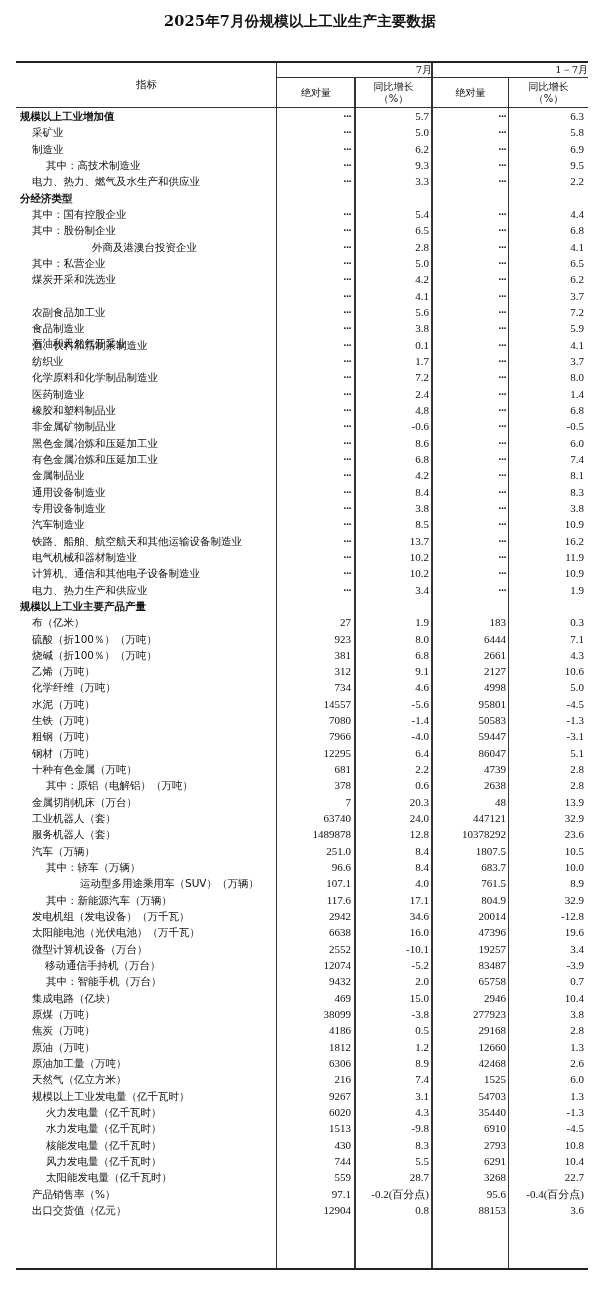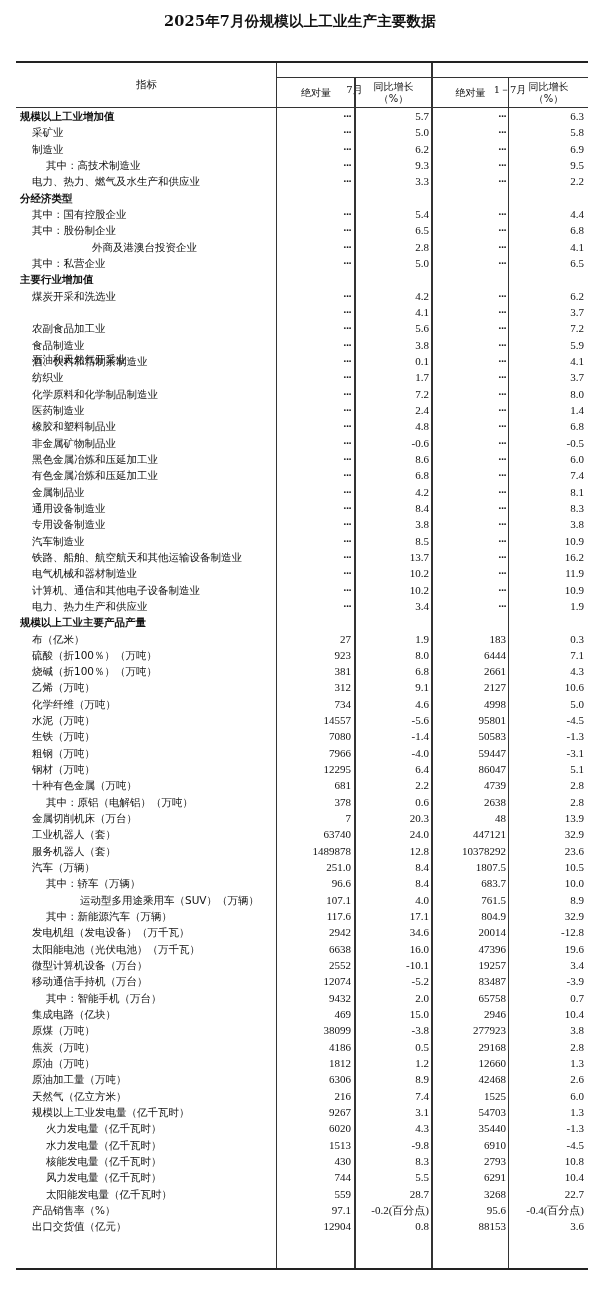--- a/index.html
+++ b/index.html
@@ -5,22 +5,22 @@
   html, body { margin:0; padding:0; background:#ffffff; }
   body { width:600px; height:1300px; position:relative; overflow:hidden;
          font-family:"DejaVu Sans", sans-serif; color:#111; }
   .title { position:absolute; top:12px; left:0; width:600px; text-align:center;
            font-family:"DejaVu Serif", serif; font-weight:bold; font-size:14.5px; letter-spacing:0.2px; }
   .tbl { position:absolute; left:16px; top:61px; width:572px; }
   .rule-top { position:absolute; left:0; top:0; width:572px; height:2px; background:#222; }
   .hdr { position:absolute; left:0; top:2px; width:572px; height:44px; }
   .hdr .label { position:absolute; left:0; top:0; width:261px; height:44px; display:flex;
                 align-items:center; justify-content:center; font-size:10.5px; }
-  .hdr .grp { position:absolute; top:0; height:14px; font-size:10px; text-align:center;
-              font-family:"DejaVu Serif", serif; line-height:14px;margin-top:20px; }
+  .hdr .grp { position:absolute; top:0; height:14px; font-size:10px; text-align:right;
+              font-family:"DejaVu Serif", serif; line-height:14px; }
   .hdr .sub { position:absolute; top:15px; height:29px; font-size:10px; text-align:center;
               display:flex; flex-direction:column; align-items:center; justify-content:center; line-height:12px; }
   .vline { position:absolute; width:1px; background:#333; }
   .hline { position:absolute; height:1px; background:#333; }
   .body { position:absolute; left:0; top:47px; width:572px; }
   .row { position:relative; height:16.33px; font-size:10.5px; }
   .row .name { position:absolute; top:0; height:16.33px; line-height:16.33px; white-space:nowrap; }
   .row .name.bold { font-weight:bold; }
   .row .cell { position:absolute; top:0; height:16.33px; line-height:16.33px; text-align:right;
                font-family:"Liberation Serif", serif; font-size:11px; white-space:nowrap; }
@@ -134,27 +134,20 @@
         <div class="cell c4">4.1</div>
       </div>
       <div class="row">
         <div class="name" style="left: 16px;">其中：私营企业</div>
         <div class="cell c1 dots">···</div>
         <div class="cell c2">5.0</div>
         <div class="cell c3 dots">···</div>
         <div class="cell c4">6.5</div>
       </div>
       <div class="row">
-        <div class="name bold" style="left: 4px;">主要行业增加值</div>
-        <div class="cell c1"></div>
-        <div class="cell c2"></div>
-        <div class="cell c3"></div>
-        <div class="cell c4"></div>
-      </div>
-      <div class="row">
         <div class="name" style="left: 16px;">煤炭开采和洗选业</div>
         <div class="cell c1 dots">···</div>
         <div class="cell c2">4.2</div>
         <div class="cell c3 dots">···</div>
         <div class="cell c4">6.2</div>
       </div>
       <div class="row">
         <div class="name" style="left: 16px; margin-top: 47px;">石油和天然气开采业</div>
         <div class="cell c1 dots">···</div>
         <div class="cell c2">4.1</div>
@@ -435,21 +428,21 @@
         <div class="cell c4">19.6</div>
       </div>
       <div class="row">
         <div class="name" style="left: 16px;">微型计算机设备（万台）</div>
         <div class="cell c1">2552</div>
         <div class="cell c2">-10.1</div>
         <div class="cell c3">19257</div>
         <div class="cell c4">3.4</div>
       </div>
       <div class="row">
-        <div class="name" style="left: 16px;">移动通信手持机（万台）</div>
+        <div class="name" style="left: 29px;">移动通信手持机（万台）</div>
         <div class="cell c1">12074</div>
         <div class="cell c2">-5.2</div>
         <div class="cell c3">83487</div>
         <div class="cell c4">-3.9</div>
       </div>
       <div class="row">
         <div class="name" style="left: 30px;">其中：智能手机（万台）</div>
         <div class="cell c1">9432</div>
         <div class="cell c2">2.0</div>
         <div class="cell c3">65758</div>

